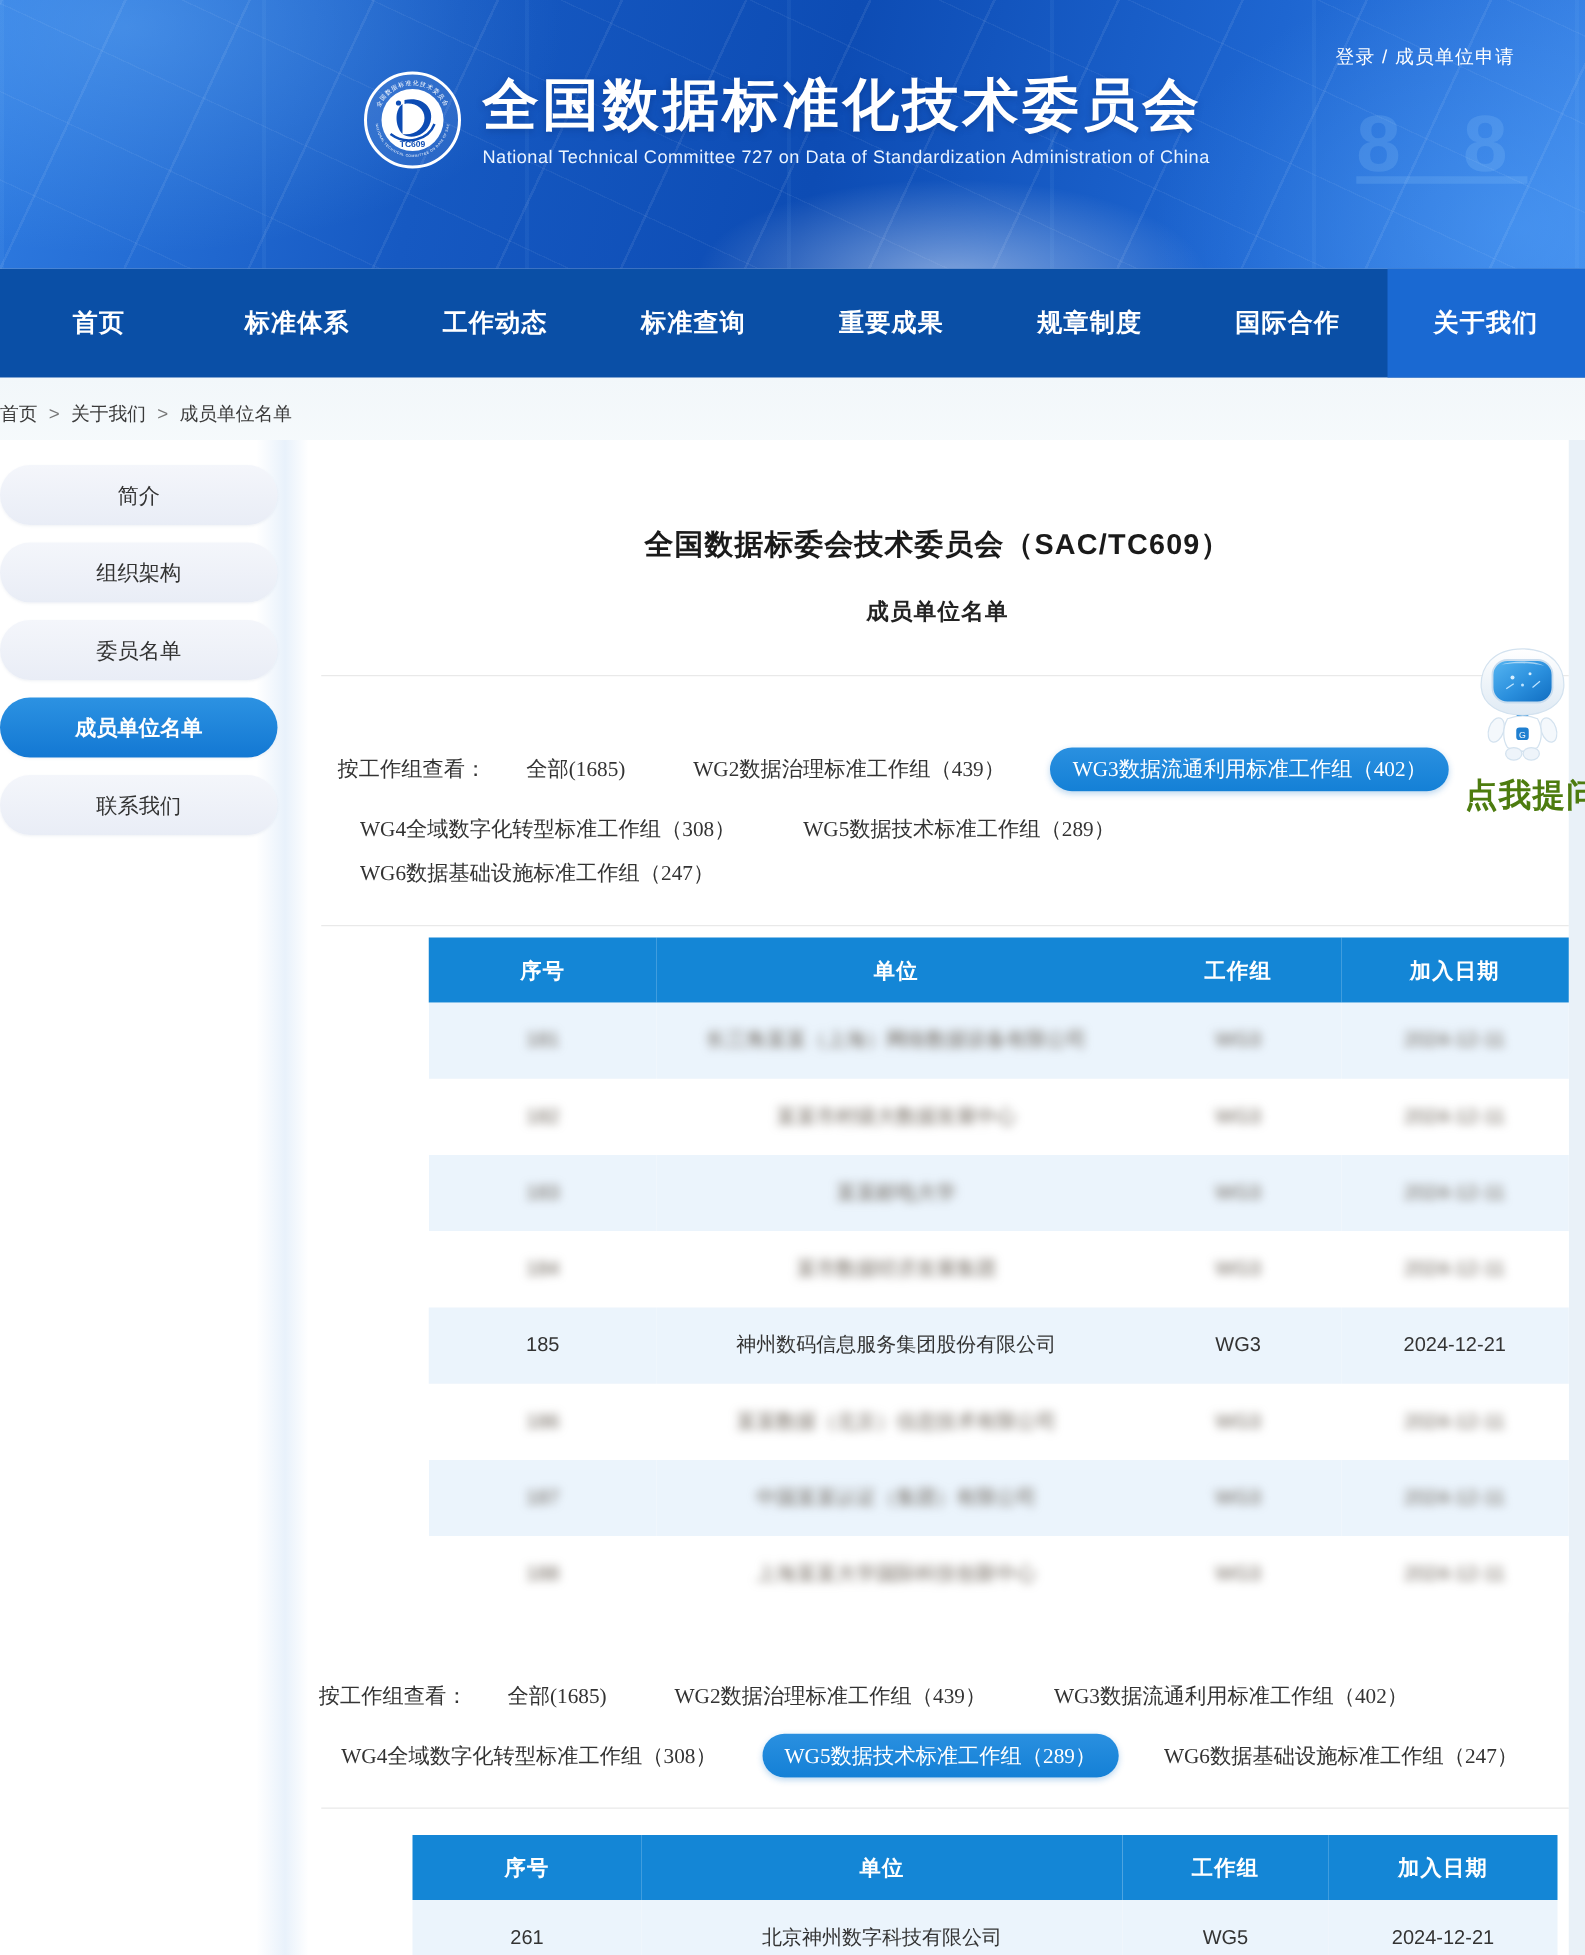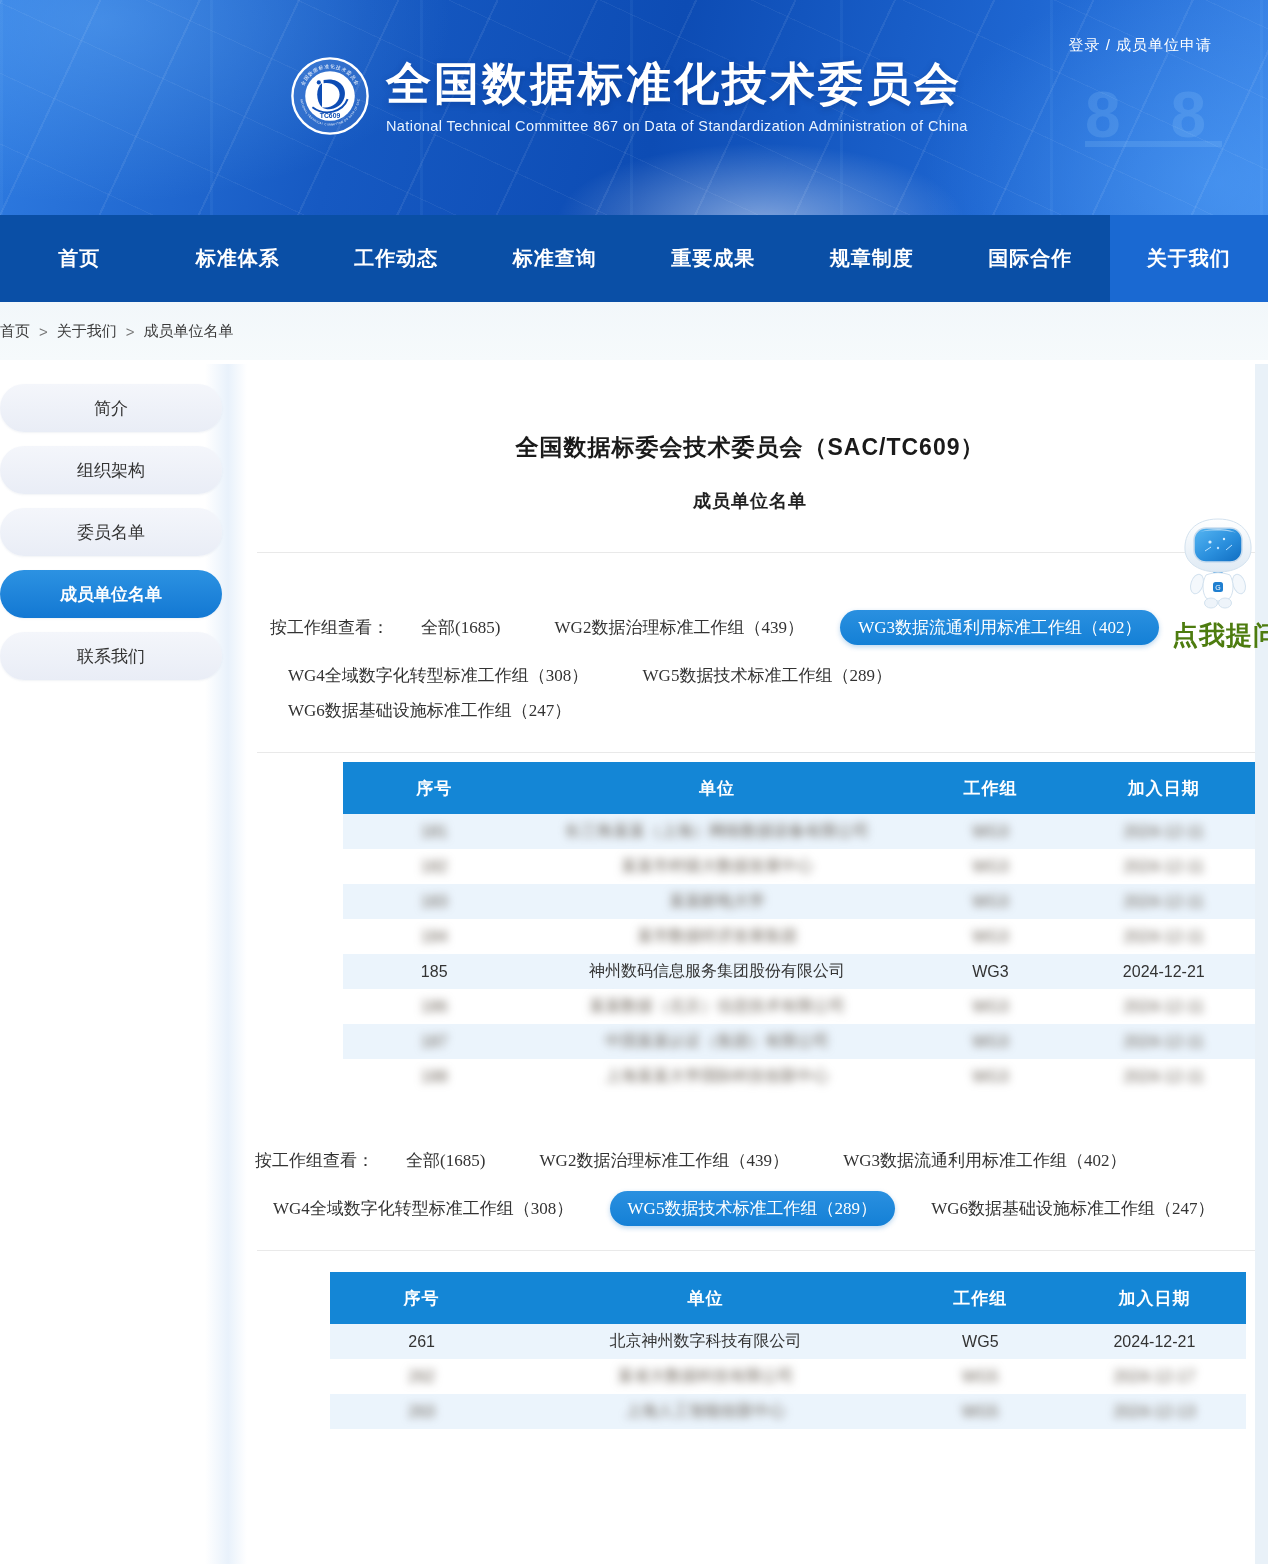--- a/index.html
+++ b/index.html
@@ -77,21 +77,21 @@
   .breadcrumb-bar {
     position: absolute; top: 302px; left: 0; width: 1268px; height: 58px;
     background: linear-gradient(180deg, #f2f7fa 0%, #f6fafc 100%);
     display: flex; align-items: center;
     font-size: 15px; color: #3a3a3a;
   }
   .breadcrumb-bar .crumb { cursor: pointer; }
   .breadcrumb-bar .sep { margin: 0 9px; color: #777; }
 
   
-  .content { position: absolute; top: 364px; left: 0; width: 1268px; bottom: 0; background: #ffffff; }
+  .content { position: absolute; top: 352px; left: 0; width: 1268px; bottom: 0; background: #ffffff; }
   .side-strip {
     position: absolute; left: 205px; top: 0; width: 42px; height: 100%;
     background: linear-gradient(90deg, rgba(223,236,248,0) 0%, #e3eefa 55%, rgba(227,240,250,0) 100%);
     opacity: .8;
   }
   .right-strip {
     position: absolute; right: 0; top: 0; width: 13px; height: 100%;
     background: #e9f1f8;
   }
 
@@ -146,21 +146,21 @@
 
   
   table.members { border-collapse: collapse; table-layout: fixed; }
   table.members.t1 { margin-top: 9px; margin-left: 98px; width: 912px; }
   table.members.t2 { margin-top: 21px; margin-left: 85px; width: 916px; }
   table.members th {
     height: 52px; background: #1486d6; color: #ffffff;
     font-size: 17px; font-weight: bold; text-align: center; letter-spacing: 1px;
   }
   table.members td {
-    height: 35px; text-align: center; font-size: 16px; color: #333333;
+    height: 61px; text-align: center; font-size: 16px; color: #333333;
   }
   table.members tbody tr:nth-of-type(odd) { background: #ebf4fc; }
   table.members tbody tr:nth-of-type(even) { background: #ffffff; }
   table.members tbody tr.blurred td { filter: blur(4px); color: #6b6258; }
 
   
   .assistant {
     position: absolute; top: 518px; right: 4px; width: 92px;
     text-align: center; z-index: 5; cursor: pointer;
   }
@@ -192,21 +192,21 @@
         <text x="50" y="77" text-anchor="middle" font-size="8.5" font-weight="bold" fill="#0d4cb4">TC609</text>
         <text font-size="6" fill="#ffffff" letter-spacing="1">
           <textPath href="#arcTop" startOffset="50%" text-anchor="middle">全国数据标准化技术委员会</textPath>
         </text>
         <text font-size="3.4" fill="#ffffff" letter-spacing="0.5">
           <textPath href="#arcBot" startOffset="50%" text-anchor="middle">NATIONAL TECHNICAL COMMITTEE ON DATA OF SAC</textPath>
         </text>
       </svg>
       <div class="banner-titles">
         <div class="banner-title">全国数据标准化技术委员会</div>
-        <div class="banner-subtitle">National Technical Committee 867 on Data of Standardization Administration of China</div>
+        <div class="banner-subtitle">National Technical Committee 727 on Data of Standardization Administration of China</div>
       </div>
     </div>
   </header>
 
   <nav class="topnav">
 
       <div class="nav-item">
         <span>首页</span>
       </div>
 

